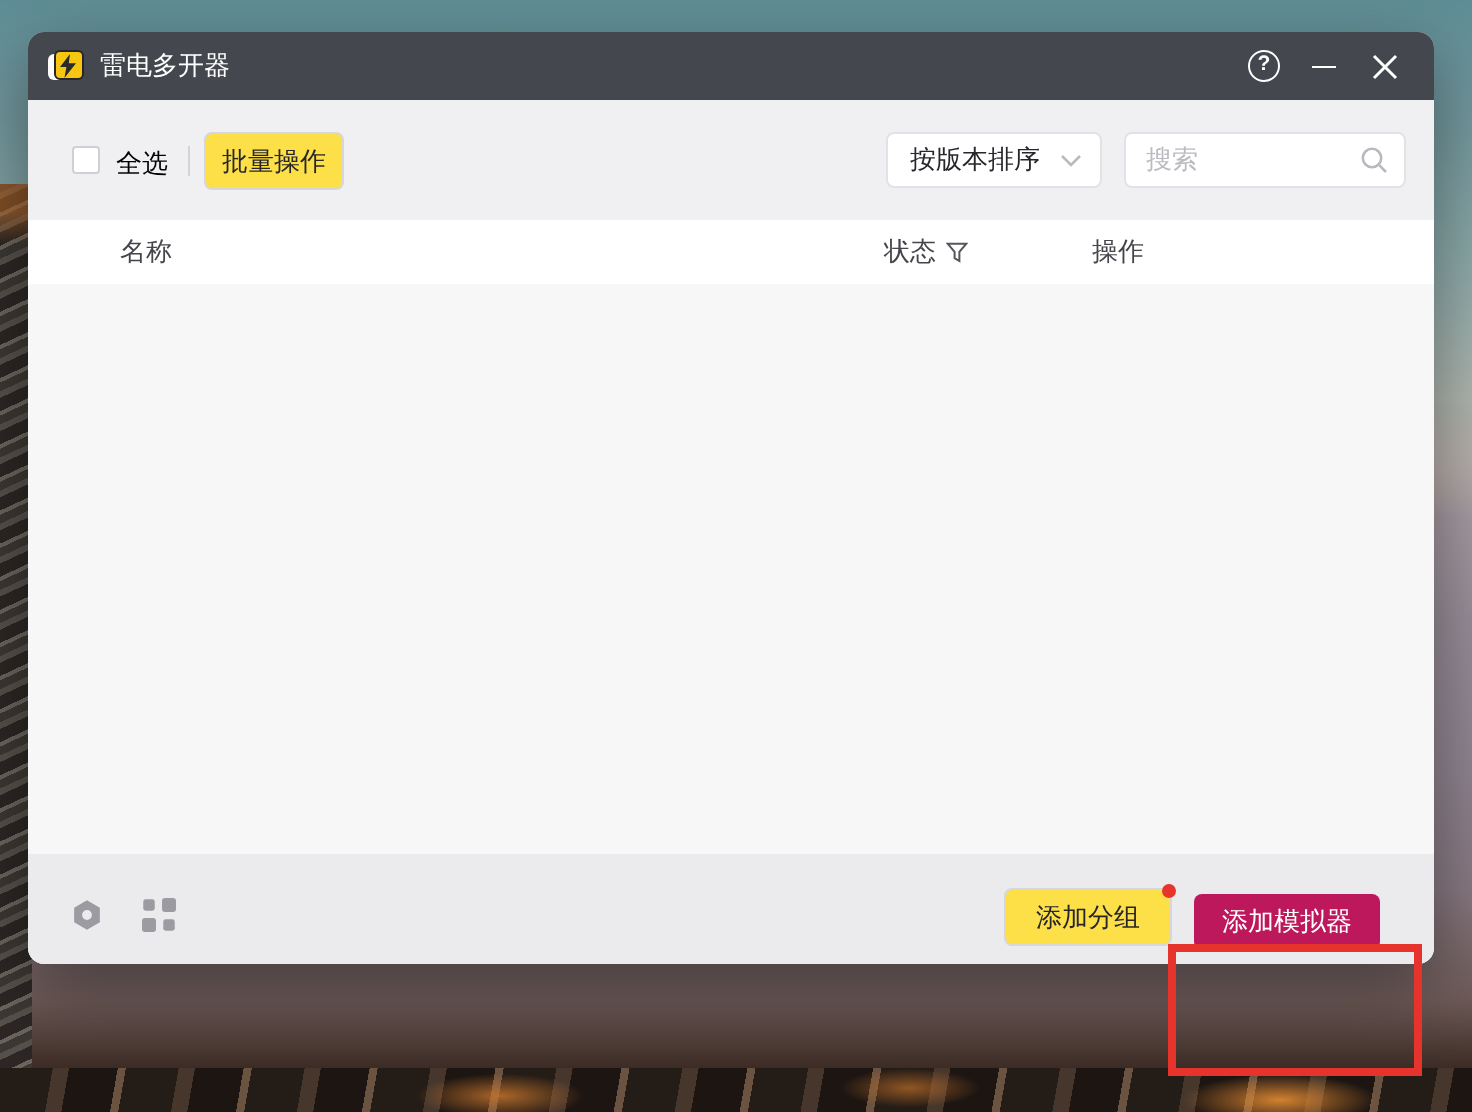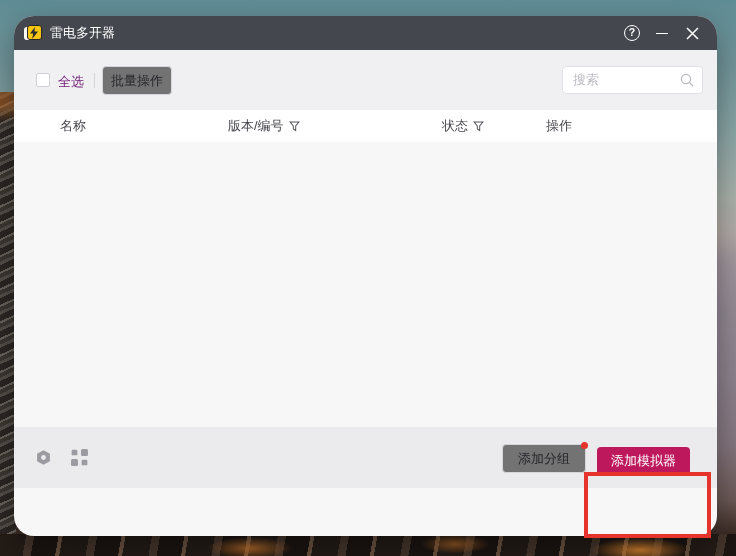--- a/index.html
+++ b/index.html
@@ -23,44 +23,44 @@
   }
   .wp-rock-bottom { position:absolute; left:0; bottom:0; height:22px; width:736px;
     background:
       radial-gradient(70px 18px at 640px 16px, rgba(230,140,50,.9), rgba(230,140,50,0) 70%),
       radial-gradient(60px 16px at 250px 14px, rgba(205,120,45,.8), rgba(205,120,45,0) 70%),
       radial-gradient(50px 14px at 455px 10px, rgba(190,110,40,.7), rgba(190,110,40,0) 70%),
       repeating-linear-gradient(100deg, #241c17 0 26px, #46362c 26px 34px, #1c1512 34px 58px, #6b5341 58px 62px);
   }
 
   
-  .window { position:absolute; left:14px; top:16px; width:703px; height:520px;
-    border-radius:20px; overflow:hidden; background:#f7f7f8;
+  .window { position:absolute; left:14px; top:16px; width:703px; height:466px;
+    border-radius:8px; overflow:hidden; background:#f7f7f8;
     box-shadow:0 12px 34px rgba(0,0,0,.4); }
 
   
   .titlebar { height:34px; background:#44474e; display:flex; align-items:center; padding:0 10px 0 12px; }
   .app-icon { position:relative; width:16px; height:16px; margin-right:8px; }
   .app-icon .layer { position:absolute; left:-2px; top:2px; width:13px; height:13px; background:#fdfdfd; border-radius:3px; }
   .app-icon .face { position:absolute; left:1px; top:0; width:15px; height:15px; background:#f6c611; border:1px solid #26262b; border-radius:3px; }
   .app-icon svg { position:absolute; left:3px; top:2px; }
   .win-title { color:#fff; font-size:13px; }
   .tb-spacer { flex:1; }
   .tb-btn { width:30px; height:28px; display:flex; align-items:center; justify-content:center; color:#fff; cursor:default; }
   .help-circle { width:16px; height:16px; border:1.4px solid #fff; border-radius:50%; font-size:10.5px; line-height:13px; text-align:center; color:#fff; font-weight:bold; }
   .min-glyph { width:12px; height:0; border-top:1.6px solid #fff; }
 
   
   .toolbar { position:relative; height:60px; background:#f0f0f2; }
   .checkbox { position:absolute; width:14px; height:14px; background:#fff; border:1px solid #cfcfd5; border-radius:2px; }
   .toolbar .checkbox { left:22px; top:23px; }
-  .select-all-label { position:absolute; left:44px; top:23px; font-size:13px; color:#701a75; }
+  .select-all-label { position:absolute; left:44px; top:23px; font-size:13px; color:#000000; }
   .v-divider { position:absolute; width:1px; background:#d3d3d8; }
   .toolbar .v-divider { left:80px; top:23px; height:15px; }
-  .btn { background:#737373; border:1px solid #d6d6db; border-radius:4px; font-size:13px; color:#26262b;
+  .btn { background:#fde047; border:1px solid #d6d6db; border-radius:4px; font-size:13px; color:#26262b;
     display:flex; align-items:center; justify-content:center; cursor:default; }
   .batch-btn { position:absolute; left:88px; top:16px; width:70px; height:29px; }
   .sort-dropdown { position:absolute; left:429px; top:16px; width:108px; height:28px;
     background:#fff; border:1px solid #e2e2e6; border-radius:4px; display:flex; align-items:center;
     padding:0 9px 0 11px; font-size:13px; color:#26262b; }
   .sort-dropdown .lbl { flex:1; }
   .search-box { position:absolute; left:548px; top:16px; width:141px; height:28px;
     background:#fff; border:1px solid #e2e2e6; border-radius:4px; display:flex; align-items:center; padding:0 8px 0 10px; }
   .search-box input { flex:1; border:0; outline:0; font-size:13px; color:#2a2a30; background:transparent; width:100px;
     font-family:Liberation Serif, serif; }
@@ -132,38 +132,38 @@
         <path d="M1 1 L12 12 M12 1 L1 12" stroke="#fff" stroke-width="1.5"></path>
         </svg>
     </span>
   </div>
 
   <div class="toolbar">
     <span class="checkbox"></span>
     <span class="select-all-label">全选</span>
     <span class="v-divider"></span>
     <button class="btn batch-btn">批量操作</button>
+    <div class="sort-dropdown">
+      <span class="lbl">按版本排序</span>
+      <svg width="11" height="7" viewBox="0 0 11 7">
+        <path d="M1 1 L5.5 5.5 L10 1" fill="none" stroke="#b9b9c0" stroke-width="1.3"></path>
+        </svg>
+    </div>
     <div class="search-box">
       <input placeholder="搜索" style="">
       <svg width="14" height="14" viewBox="0 0 14 14">
         <circle cx="6" cy="6" r="4.6" fill="none" stroke="#b9b9c0" stroke-width="1.3"></circle>
         <path d="M9.6 9.6 L13 13" stroke="#b9b9c0" stroke-width="1.3"></path>
         </svg>
     </div>
   </div>
 
   <div class="table-header">
     <div class="hcell hc-0">
       <span>名称</span>
-    </div>
-    <div class="hcell hc-1">
-      <span>版本/编号</span>
-      <svg width="11" height="11" viewBox="0 0 12 12">
-        <path d="M1 1 H11 L7.3 5.4 V10.4 L4.7 8.8 V5.4 Z" fill="none" stroke="#55555c" stroke-width="1.1"></path>
-        </svg>
     </div>
     <div class="hcell hc-2">
       <span>状态</span>
       <svg width="11" height="11" viewBox="0 0 12 12">
         <path d="M1 1 H11 L7.3 5.4 V10.4 L4.7 8.8 V5.4 Z" fill="none" stroke="#55555c" stroke-width="1.1"></path>
         </svg>
     </div>
     <div class="hcell hc-3">
       <span>操作</span>
     </div>

